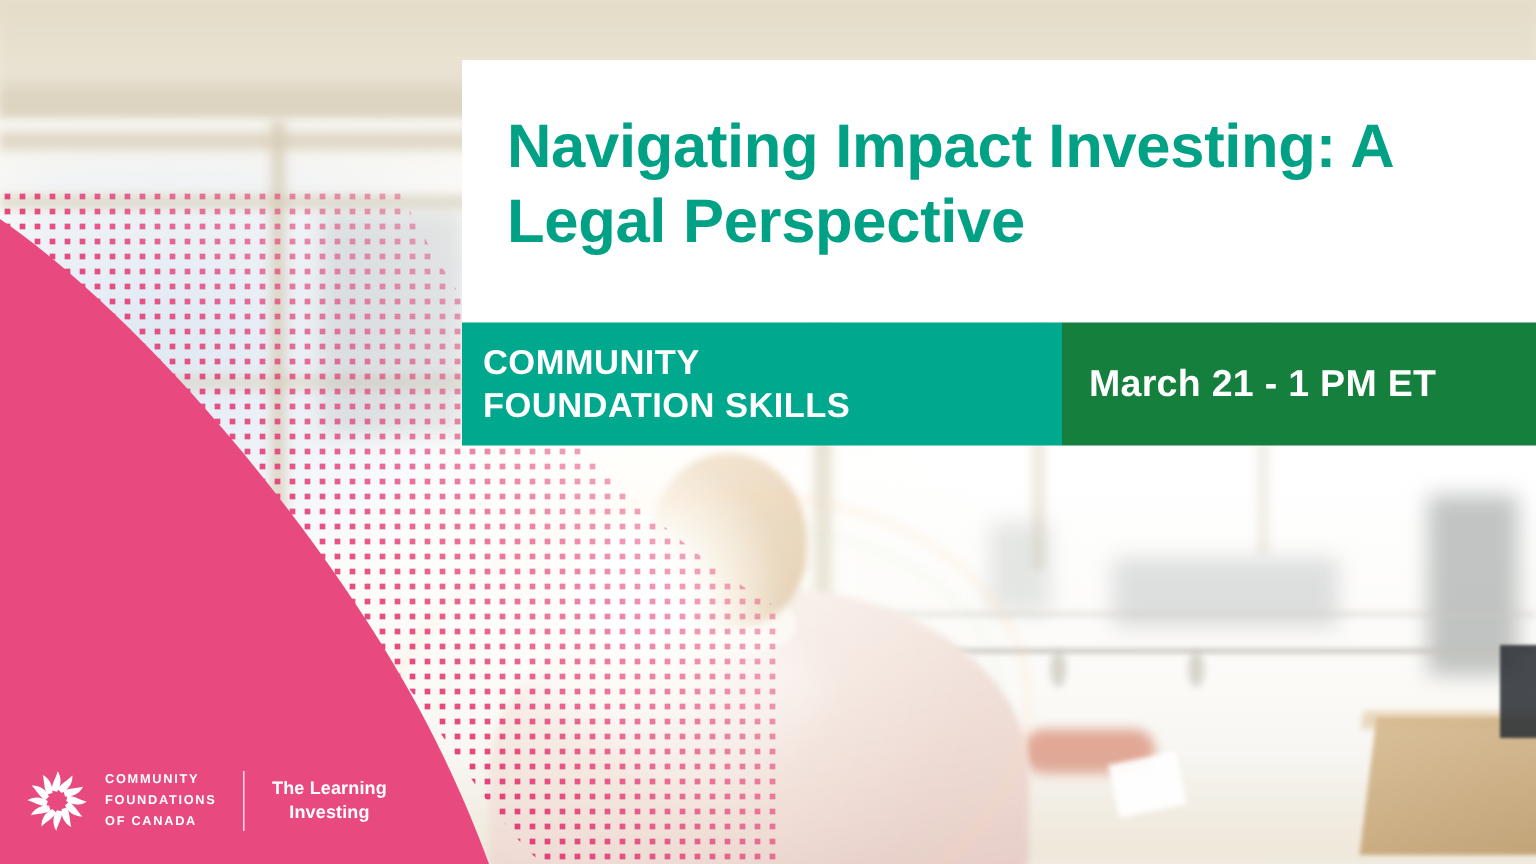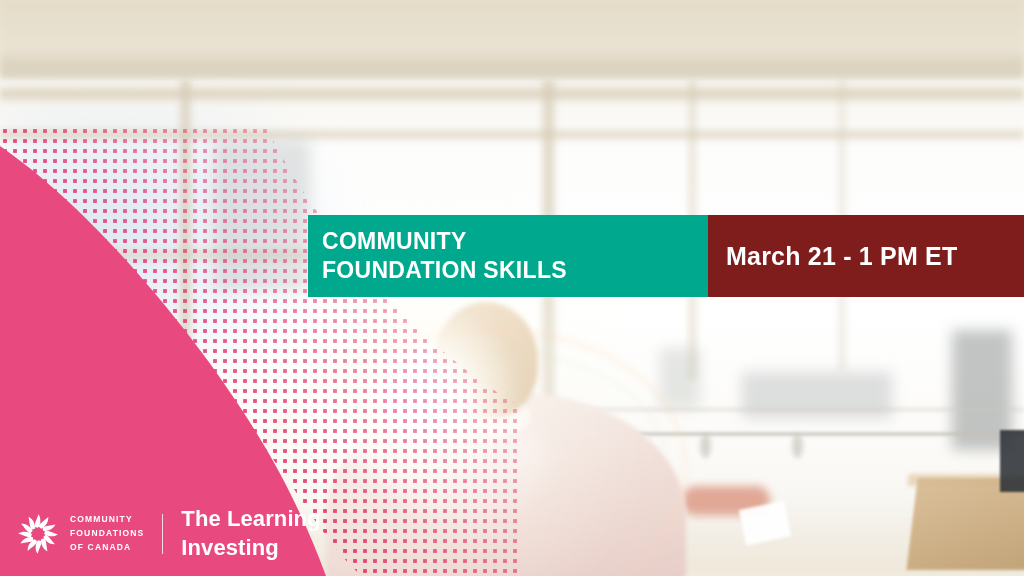--- a/index.html
+++ b/index.html
@@ -293,21 +293,21 @@
     padding-left: 14px;
     font-size: 23px;
     line-height: 1.28;
     font-weight: 700;
     letter-spacing: 0.3px;
     color: #ffffff;
     text-transform: uppercase;
   }
   .banner-right {
     flex: 1;
-    background: #7f1d1d;
+    background: #15803d;
     display: flex;
     align-items: center;
   }
   .banner-right-text {
     margin: 0;
     padding-left: 18px;
     font-size: 25px;
     font-weight: 700;
     letter-spacing: 0.2px;
     color: #ffffff;
@@ -335,24 +335,25 @@
     letter-spacing: 1.15px;
   }
   .logo-divider {
     width: 1px;
     height: 40px;
     margin: 0 18px;
     background: rgba(255,255,255,0.8);
   }
   .logo-sub {
     color: #ffffff;
-    font-size: 22px;
+    font-size: 12px;
     font-weight: 700;
     line-height: 1.3;
     letter-spacing: 0.1px;
+    text-align: center;
   }
 </style>
 </head>
 <body>
 
 <div id="canvas">
 
   <div class="photo">
     <div class="photo-base"></div>
     <div class="sky-tint"></div>
@@ -434,20 +435,23 @@
 
   <div class="pink-shape">
     <svg viewBox="0 0 420 430" preserveAspectRatio="none" aria-hidden="true">
       <path d="M0,0
                C 90,62 196,186 262,296
                C 292,346 312,392 326,430
                L 0,430 Z" fill="#e84a7f"></path>
     </svg>
   </div>
 
+  <div class="card">
+    <h1 class="card-title">Navigating Impact Investing: A Legal Perspective</h1>
+  </div>
 
   <div class="banner">
     <div class="banner-left">
       <p class="banner-left-text">
         <span>COMMUNITY</span><br>
         <span>FOUNDATION SKILLS</span>
       </p>
     </div>
     <div class="banner-right">
       <p class="banner-right-text">March 21 - 1 PM ET</p>

